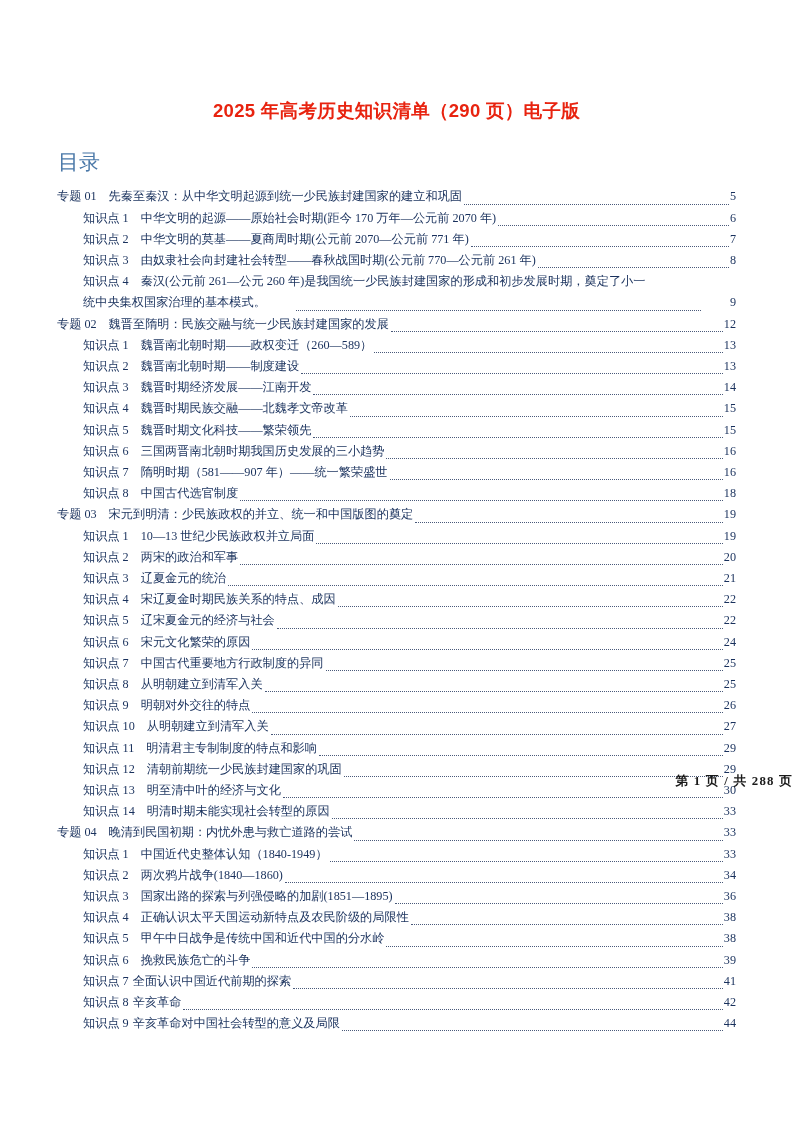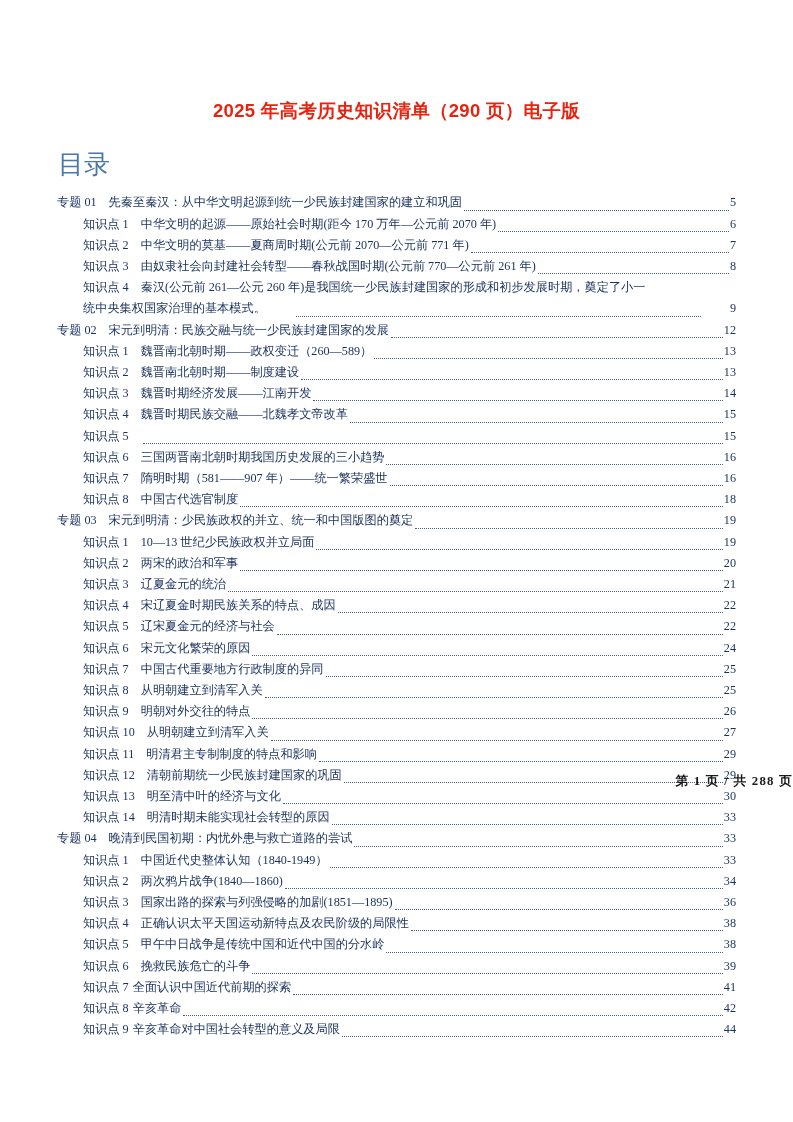--- a/index.html
+++ b/index.html
@@ -28,27 +28,27 @@
     font-weight: bold;
     font-size: 18.5px;
     letter-spacing: 0.3px;
     margin: 0;
     padding-top: 99px;
     line-height: 1.25;
     font-family: "Liberation Sans", "DejaVu Sans", sans-serif;
   }
   .toc-heading {
     color: #4a78a8;
-    font-size: 26px;
+    font-size: 21px;
     font-weight: normal;
     margin: 0;
     padding-top: 27px;
     padding-left: 1px;
     line-height: 1.2;
-    font-family: Liberation Serif, serif;
+    font-family: Liberation Sans, sans-serif;
   }
   .toc {
     margin-top: 12px;
   }
   .toc-entry {
     display: flex;
     align-items: flex-end;
     font-size: 12.2px;
     line-height: 21.2px;
     color: #18305c;
@@ -159,21 +159,21 @@
         <span class="line-1"><span class="entry-label">知识点 4</span><span class="entry-gap-wide"></span><span class="entry-text">秦汉(公元前 261—公元 260 年)是我国统一少民族封建国家的形成和初步发展时期，奠定了小一</span></span>
         <div class="line-2">
           <span class="entry-text">统中央集权国家治理的基本模式。</span>
           <span class="leader"></span>
           <span class="entry-page">9</span>
         </div>
       </div>
       <div class="toc-entry level-1">
         <span class="entry-label">专题 02</span>
         <span class="entry-gap-wide"></span>
-        <span class="entry-text">宋元到明清：民族交融与统一少民族封建国家的发展</span>
+        <span class="entry-text">魏晋至隋明：民族交融与统一少民族封建国家的发展</span>
         <span class="leader"></span>
         <span class="entry-page">12</span>
       </div>
       <div class="toc-entry level-2">
         <span class="entry-label">知识点 1</span>
         <span class="entry-gap-wide"></span>
         <span class="entry-text">魏晋南北朝时期——政权变迁（260—589）</span>
         <span class="leader"></span>
         <span class="entry-page">13</span>
       </div>
@@ -194,20 +194,21 @@
       <div class="toc-entry level-2">
         <span class="entry-label">知识点 4</span>
         <span class="entry-gap-wide"></span>
         <span class="entry-text">魏晋时期民族交融——北魏孝文帝改革</span>
         <span class="leader"></span>
         <span class="entry-page">15</span>
       </div>
       <div class="toc-entry level-2">
         <span class="entry-label">知识点 5</span>
         <span class="entry-gap-wide"></span>
+        <span class="entry-text">魏晋时期文化科技——繁荣领先</span>
         <span class="leader"></span>
         <span class="entry-page">15</span>
       </div>
       <div class="toc-entry level-2">
         <span class="entry-label">知识点 6</span>
         <span class="entry-gap-wide"></span>
         <span class="entry-text">三国两晋南北朝时期我国历史发展的三小趋势</span>
         <span class="leader"></span>
         <span class="entry-page">16</span>
       </div>

